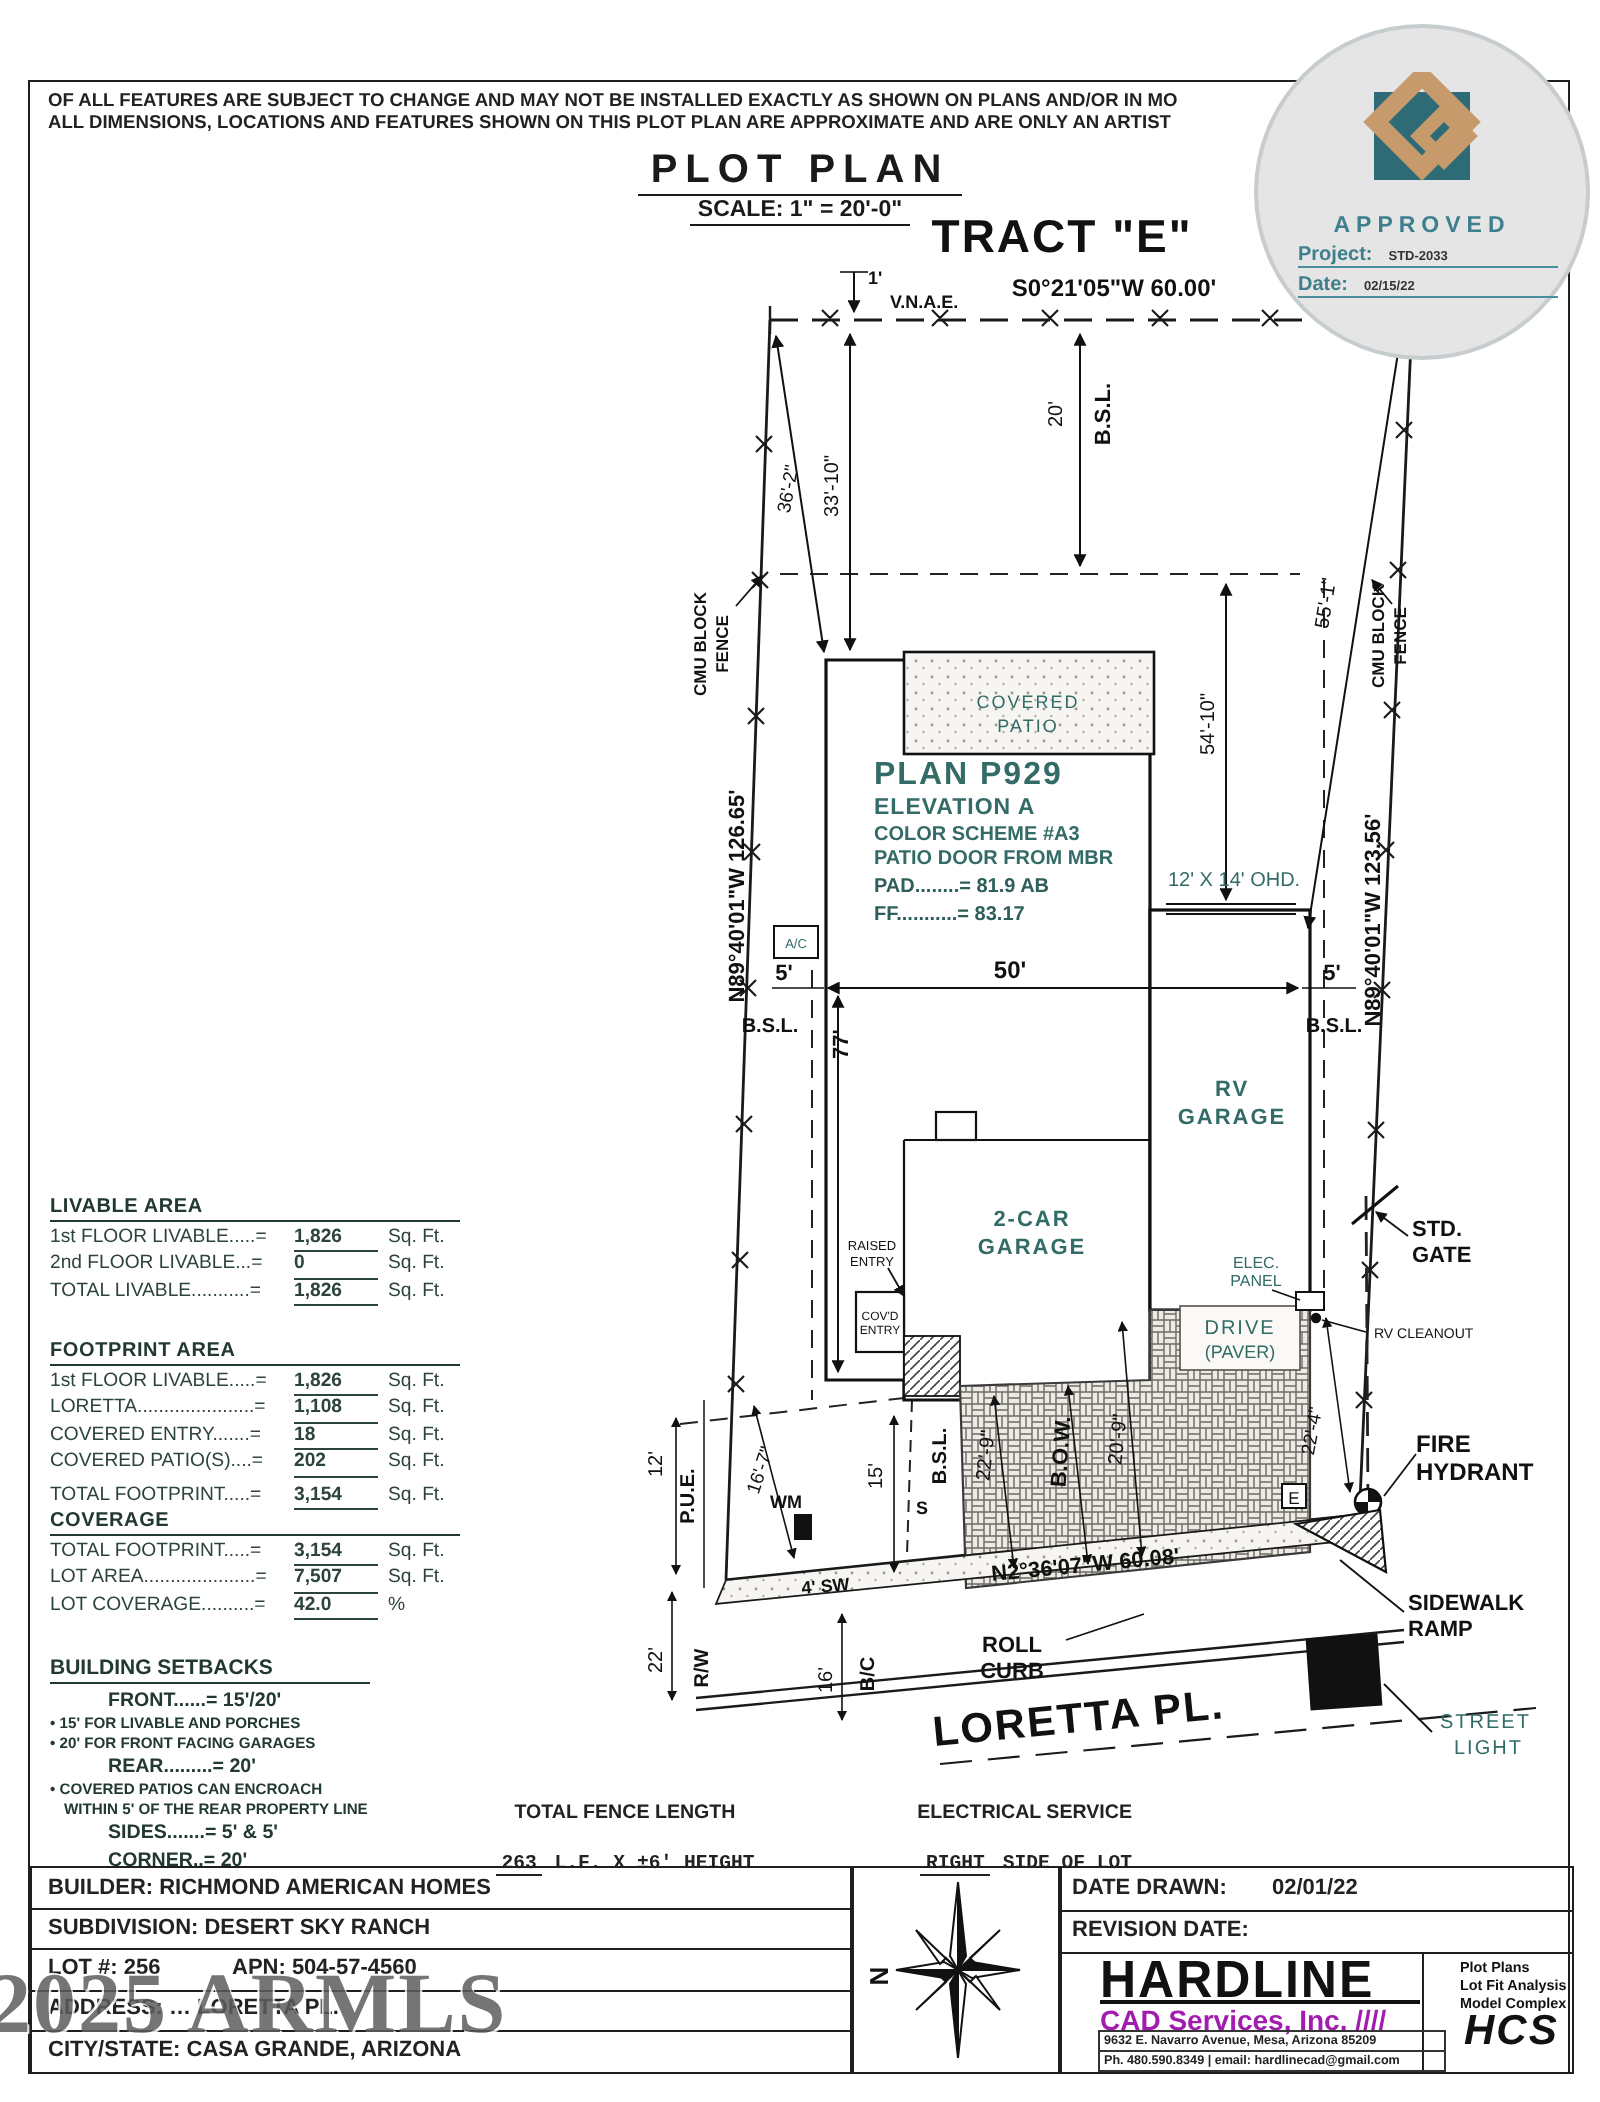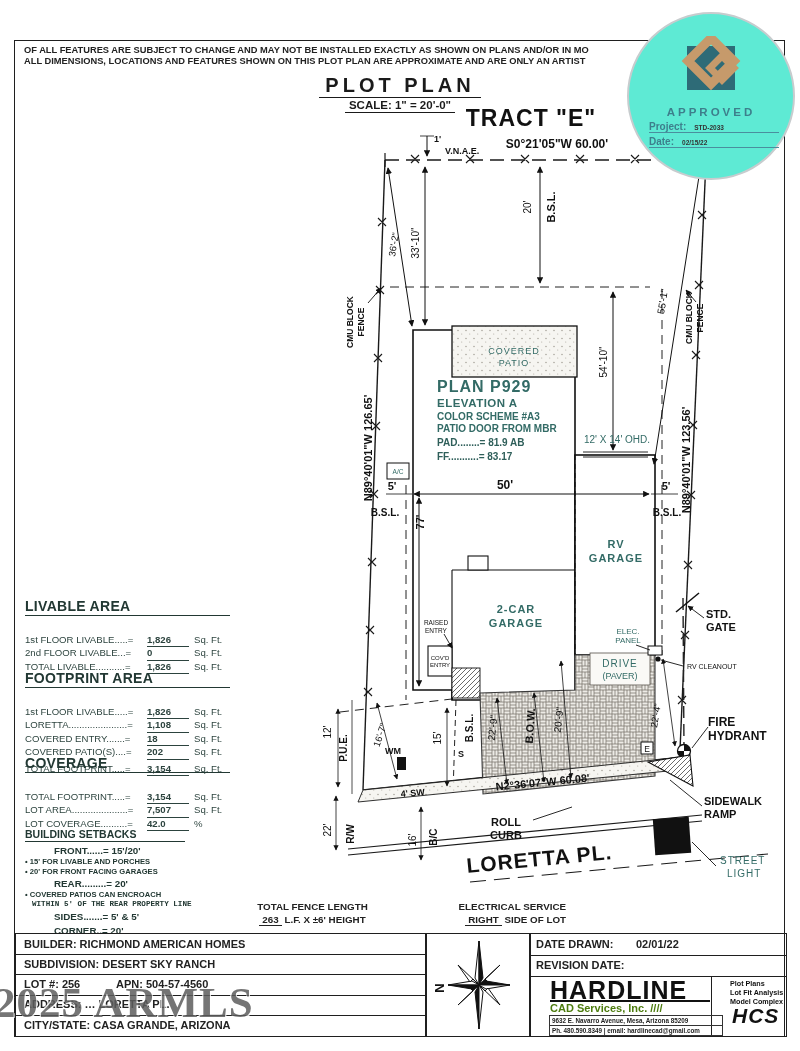--- a/index.html
+++ b/index.html
@@ -11,53 +11,53 @@
   
   .disclaimer{left:24px;top:45px;width:618px;z-index:2;}
   .disclaimer div{font-size:9.3px;font-weight:700;line-height:11px;white-space:nowrap;overflow:hidden;color:#222;}
   
   .plot-title{left:300px;top:74px;width:200px;text-align:center;font-size:20px;font-weight:700;
               letter-spacing:4px;z-index:2;}
   .plot-title span{border-bottom:1.6px solid #1a1a1a;padding:0 6px 1px 6px;}
   .scale-line{left:310px;top:99px;width:180px;text-align:center;font-size:11.5px;font-weight:700;z-index:2;}
   .scale-line span{border-bottom:1.3px solid #1a1a1a;padding:0 4px 1px 4px;}
   
-  .stamp{left:627px;top:12px;width:164px;height:164px;border-radius:50%;background:#5eead4;
+  .stamp{left:627px;top:12px;width:164px;height:164px;border-radius:50%;background:#e5e5e5;
          border:2px solid #c7ccce;z-index:6;text-align:center;}
   .stamp .approved{margin-top:4px;color:#3d7f8c;font-size:11.5px;font-weight:700;letter-spacing:3px;}
   .stamp .srow{display:flex;align-items:flex-end;margin:3px 14px 0 20px;border-bottom:1px solid #4a8e9e;}
   .stamp .slabel{color:#3d7f8c;font-size:10px;font-weight:700;}
   .stamp .sval{color:#333;font-size:6.5px;font-weight:700;margin:0 0 1px 8px;}
   
   .area-table{left:25px;width:212px;z-index:2;}
-  .tbl-title{font-size:14px;font-weight:700;color:#223833;border-bottom:1.2px solid #223833;
-             width:205px;padding-bottom:1px;margin-bottom:18px;letter-spacing:.3px;}
+  .tbl-title{font-size:10px;font-weight:700;color:#223833;border-bottom:1.2px solid #223833;
+             width:205px;padding-bottom:1px;margin-bottom:2px;letter-spacing:.3px;}
   .trow{display:flex;font-size:9.6px;color:#2c433e;line-height:12.4px;}
   .trow .lb{flex:0 0 122px;white-space:nowrap;}
   .trow .vl{flex:0 0 42px;text-align:left;border-bottom:1px solid #2c433e;font-weight:700;}
   .trow .un{margin-left:5px;}
   .setbacks{left:25px;top:828px;width:215px;z-index:2;color:#223833;}
   .setbacks .sb-title{font-size:10.5px;font-weight:700;border-bottom:1.2px solid #223833;width:160px;
                       padding-bottom:1px;margin-bottom:3px;}
   .sb-main{font-size:9.8px;font-weight:700;line-height:12px;margin-top:2px;margin-left:29px;}
   .sb-bullet{font-size:7.6px;font-weight:700;line-height:9.5px;}
-  .sb-cont{font-size:7.6px;font-weight:700;line-height:9.5px;padding-left:7px;font-family:Liberation Mono, monospace;}
+  .sb-cont{font-size:7.6px;font-weight:700;line-height:9.5px;padding-left:7px;}
   
   .fence-note{left:240px;top:901px;width:145px;text-align:center;z-index:2;}
   .elec-note{left:436px;top:901px;width:130px;text-align:right;z-index:2;}
   .note-t{font-size:9.8px;font-weight:700;color:#222;}
-  .note-2{font-size:9.8px;font-weight:700;color:#222;margin-top:2px;}
+  .note-2{font-size:9.8px;font-weight:700;color:#222;margin-top:14px;font-family:Liberation Mono, monospace;}
   .note-2 .uv{border-bottom:1.2px solid #222;padding:0 3px;}
   
   .title-block{left:15px;top:933px;width:770px;height:102px;border:1.6px solid #1f1f1f;z-index:2;}
   .tb-line{position:absolute;background:#1f1f1f;}
   .tb-text{position:absolute;font-size:11px;font-weight:700;color:#222;white-space:nowrap;}
   .logo-name{position:absolute;left:534px;top:42px;font-size:25px;font-weight:800;letter-spacing:1px;
              color:#111;transform:scaleY(1.05);}
-  .logo-sub{position:absolute;left:534px;top:66px;font-size:11px;font-weight:800;color:#4d7c0f;
+  .logo-sub{position:absolute;left:534px;top:66px;font-size:14px;font-weight:800;color:#a21caf;
             border-top:2px solid #111;width:160px;}
   .logo-addr{position:absolute;left:533px;width:168px;border:1px solid #333;font-size:6.3px;
              font-weight:700;color:#222;padding:1px 2px;white-space:nowrap;overflow:hidden;}
   .svc-line{position:absolute;left:714px;font-size:7.2px;font-weight:700;color:#111;}
   .hcs{position:absolute;left:716px;top:70px;font-size:21px;font-weight:800;font-style:italic;
        color:#111;letter-spacing:1px;}
   
   .watermark{left:-6px;top:978px;font-family:"Liberation Serif",serif;font-size:43px;font-weight:700;
              color:#5d5d5d;opacity:.85;z-index:10;letter-spacing:1px;
              text-shadow:1px 1px 0 #fff,-1px -1px 0 #fff;}

